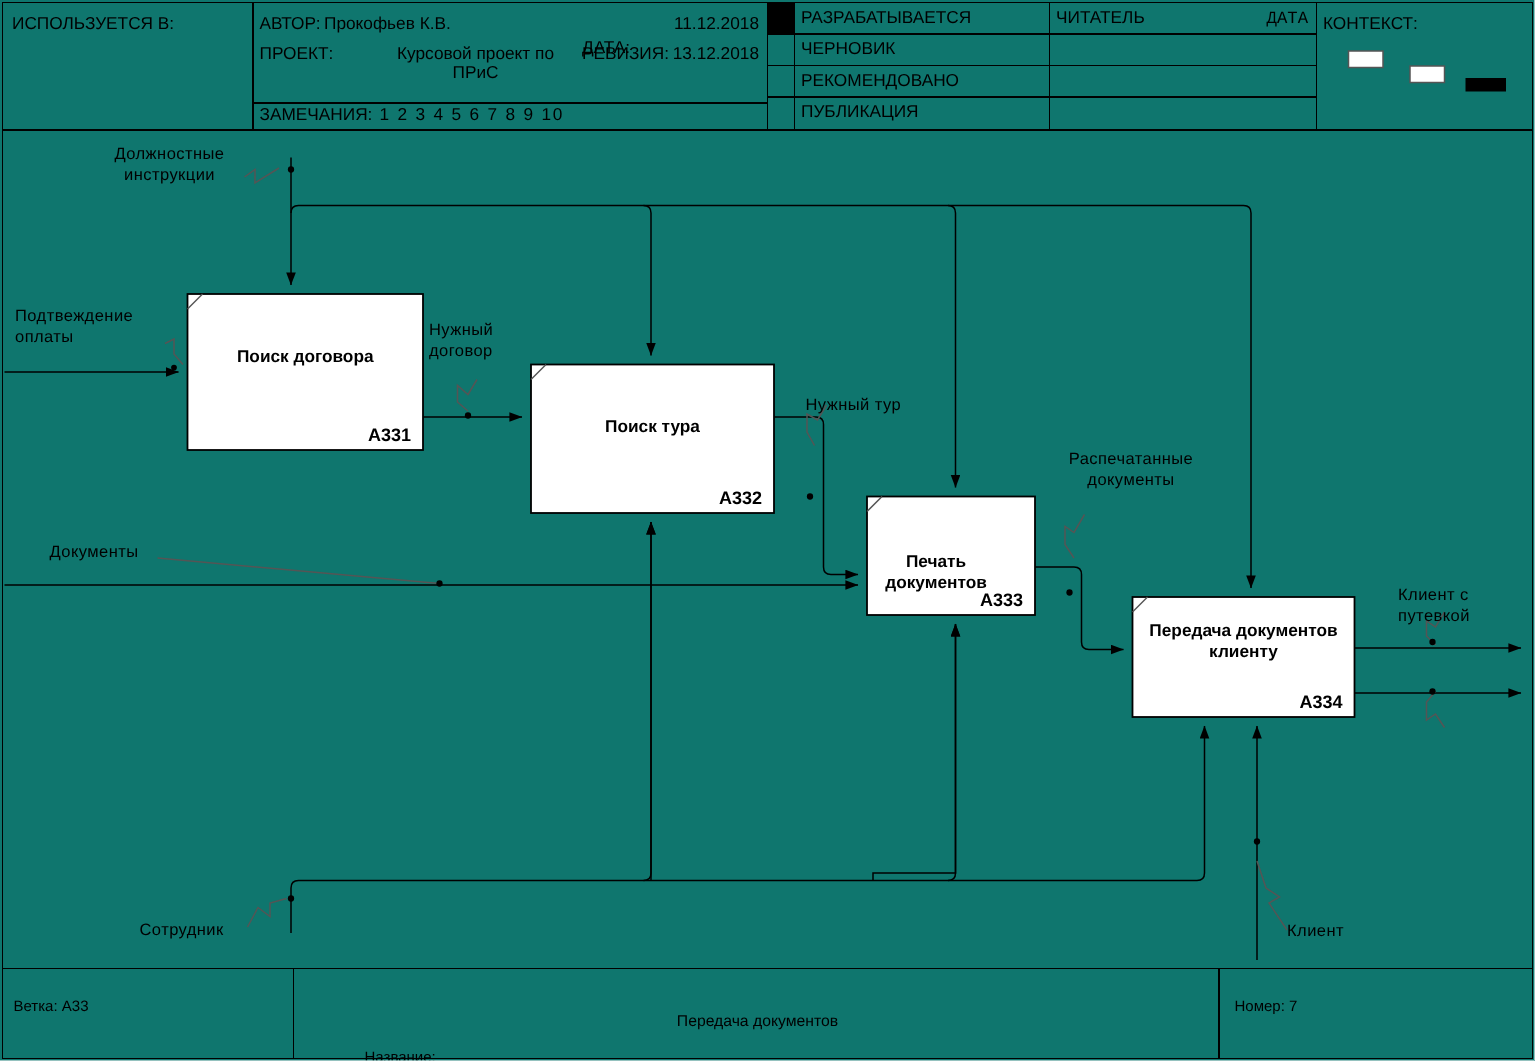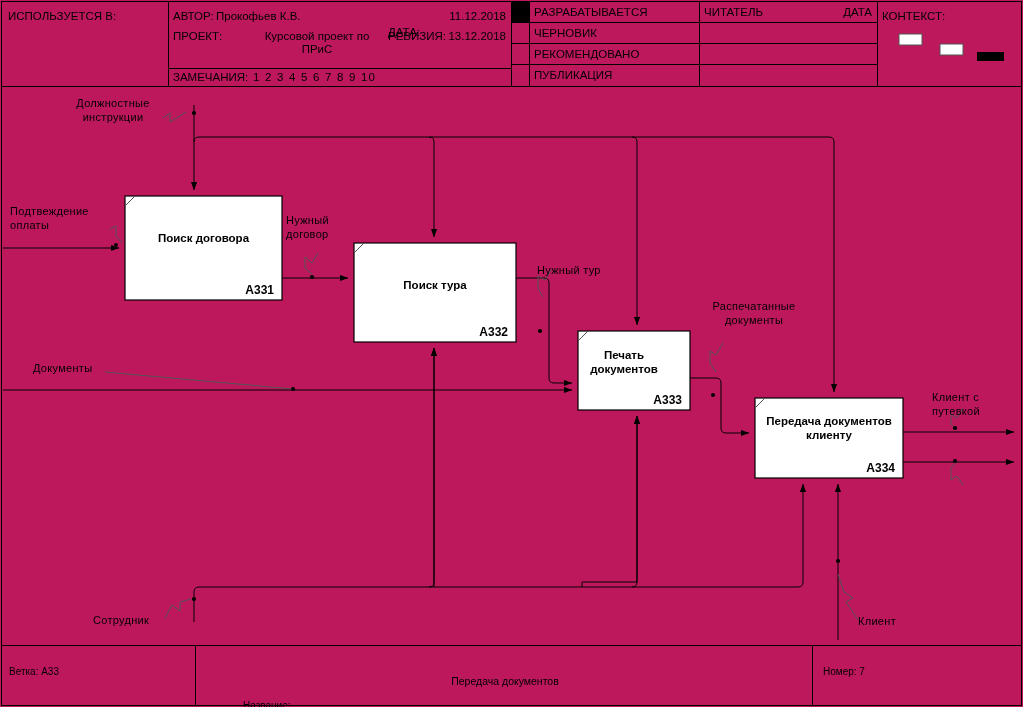--- a/index.html
+++ b/index.html
@@ -6,21 +6,21 @@
   body{
     font-family:"Liberation Sans", sans-serif;
     color:#000;
     -webkit-font-smoothing:antialiased;
   }
   #page{
     position:relative;
     width:1023px;
     height:707px;
     overflow:hidden;
-    background:#be185d;
+    background:#0f766e;
   }
   #frame-svg{
     position:absolute;
     left:0; top:0;
     width:1023px;
     height:707px;
   }
   
   .hdr-txt{
     position:absolute;
@@ -220,31 +220,31 @@
 
   <div class="hdr-txt" style="left:173px; top:71px;">ЗАМЕЧАНИЯ:</div>
   <div class="hdr-txt" style="left:253px; top:71px; letter-spacing:1.2px;">1 2 3 4 5 6 7 8 9 10</div>
 
   <div class="hdr-txt" style="left:534px; top:6px;">РАЗРАБАТЫВАЕТСЯ</div>
   <div class="hdr-txt" style="left:534px; top:27px;">ЧЕРНОВИК</div>
   <div class="hdr-txt" style="left:534px; top:48px;">РЕКОМЕНДОВАНО</div>
   <div class="hdr-txt" style="left:534px; top:69px;">ПУБЛИКАЦИЯ</div>
 
   <div class="hdr-txt" style="left:704px; top:6px;">ЧИТАТЕЛЬ</div>
-  <div class="hdr-txt hdr-right" style="left:770px; top:6px; width:102px;">ДАТА</div>
+  <div class="hdr-txt hdr-right" style="left:770px; top:6px; width:102px;font-family:Liberation Mono, monospace;">ДАТА</div>
 
   <div class="hdr-txt" style="left:882px; top:10px;">КОНТЕКСТ:</div>
 
   <div class="box-title" style="left:125px; top:231px; width:157px;">Поиск договора</div>
   <div class="box-id" style="left:182px; top:283px; width:92px;">A331</div>
 
   <div class="box-title" style="left:354px; top:278px; width:162px;">Поиск тура</div>
   <div class="box-id" style="left:416px; top:325px; width:92px;">A332</div>
 
-  <div class="box-title" style="left:578px; top:348px; width:92px; white-space:pre;">Печать
+  <div class="box-title" style="left:578px; top:368px; width:92px; white-space:pre;">Печать
 документов</div>
   <div class="box-id" style="left:590px; top:393px; width:92px;">A333</div>
 
   <div class="box-title" style="left:755px; top:414px; width:148px; white-space:pre;">Передача документов
 клиенту</div>
   <div class="box-id" style="left:803px; top:461px; width:92px;">A334</div>
 
   <div class="flow-label" style="left:10px; top:204px; width:120px;">Подтвеждение
 оплаты</div>
 

